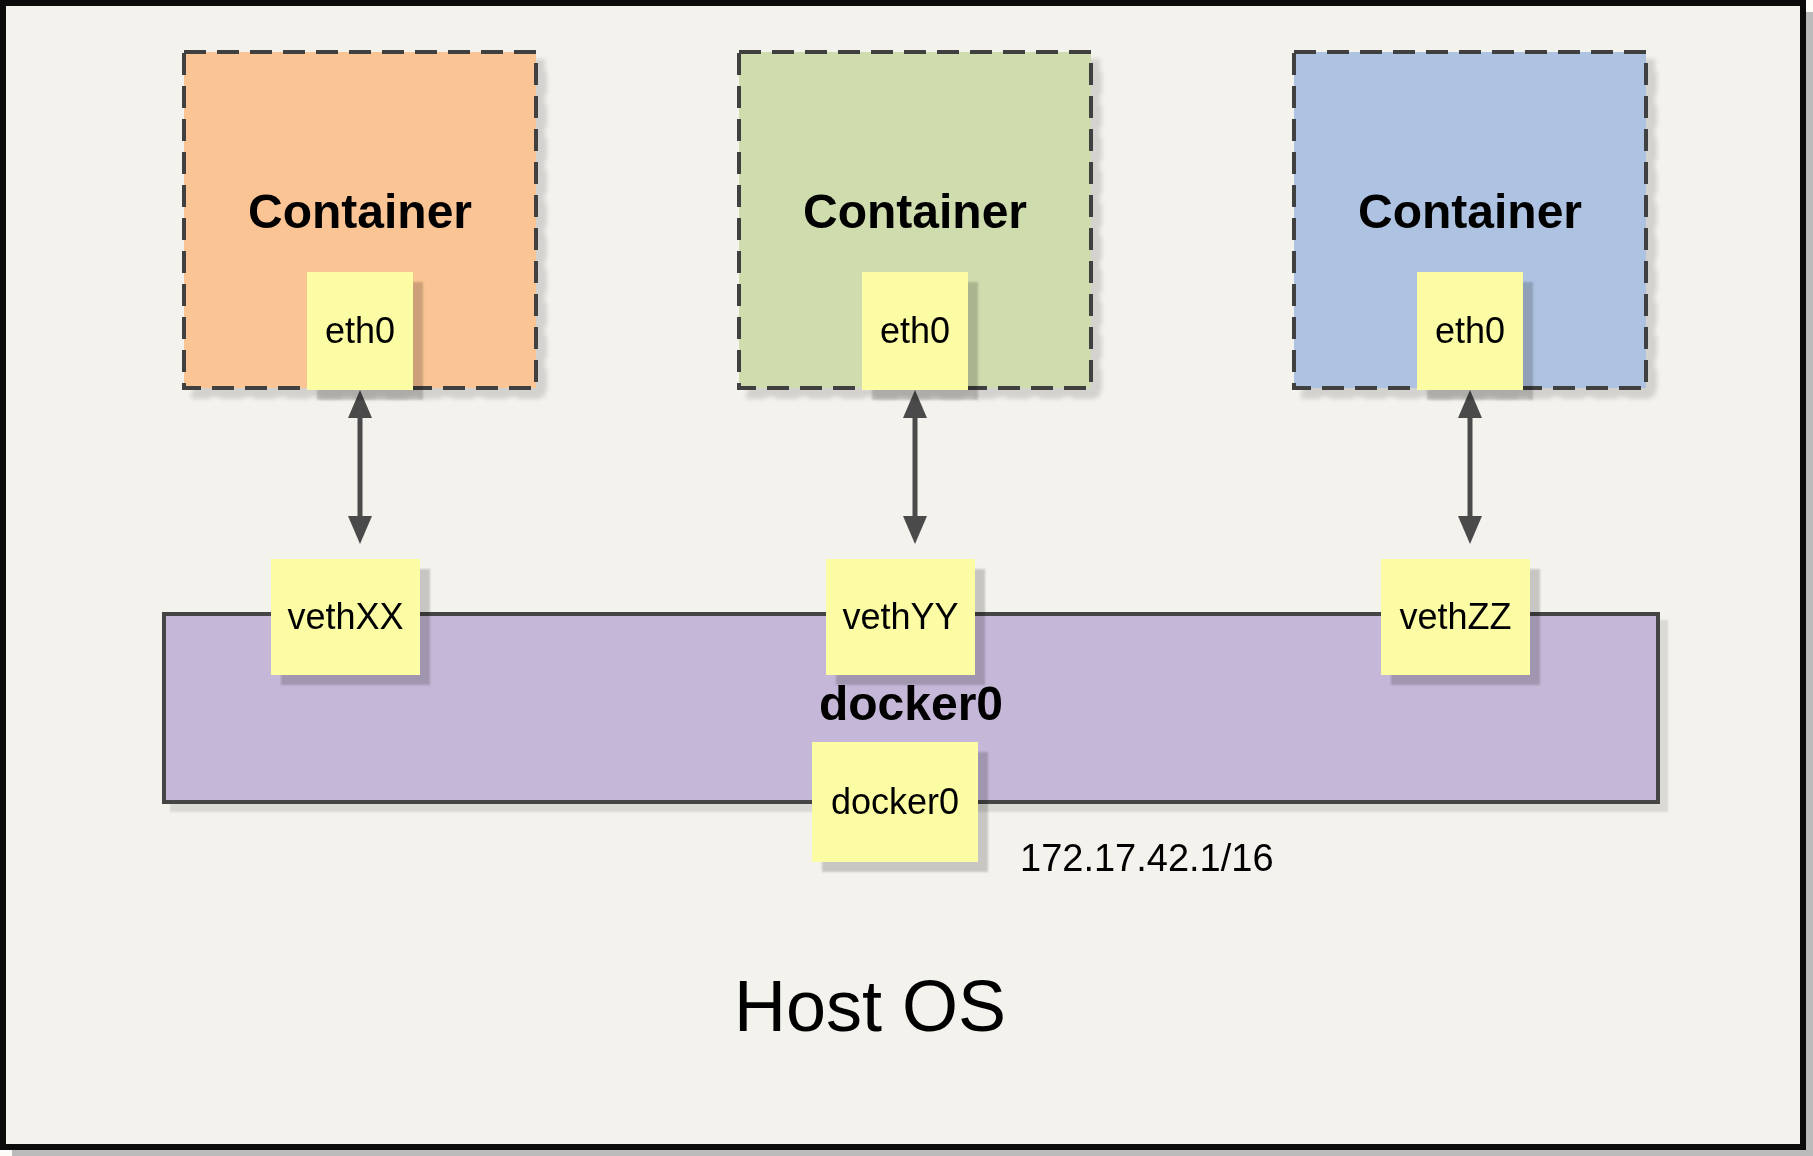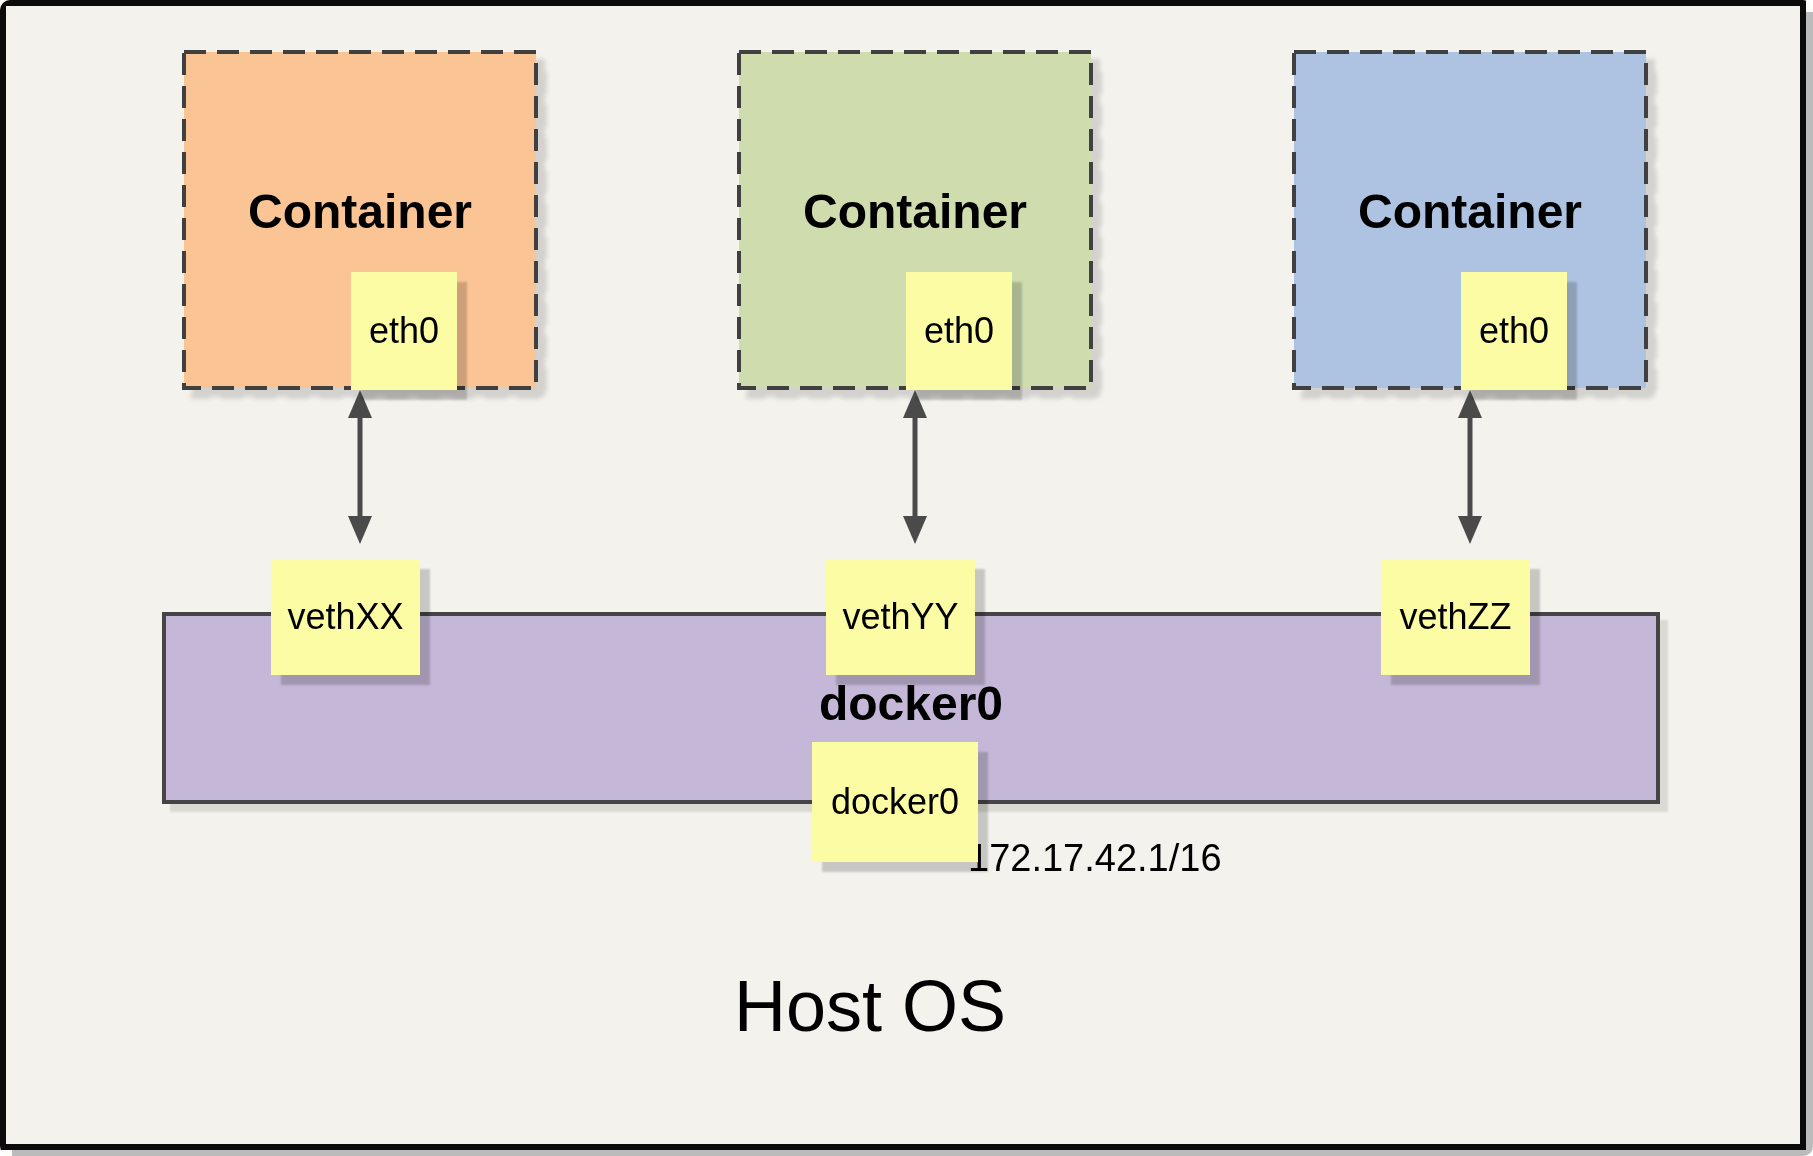--- a/index.html
+++ b/index.html
@@ -2,21 +2,20 @@
 <html><head>
 <meta charset="utf-8">
 <style>
   html,body { margin:0; padding:0; }
   .screen {
     position:relative;
     width:1813px; height:1156px;
     background:#fdfcf9;
     font-family:"Liberation Sans", sans-serif;
     overflow:hidden;
-    border-radius:10px;
   }
   
   .page {
     position:absolute; left:0; top:0;
     width:1806px; height:1150px;
     box-sizing:border-box;
     background:#F4F2ED;
     border:6px solid #0B0B0B;
     z-index:0;
   }
@@ -33,21 +32,21 @@
 
   
   .ybox {
     position:absolute;
     background:#FCFCA4;
     box-shadow:10px 10px 2px rgba(0,0,0,0.18);
     display:flex; align-items:center; justify-content:center;
     font-size:36px; color:#000;
     z-index:3;
   }
-  .eth  { width:106px; height:118px; top:272px;margin-left:44px; }
+  .eth  { width:106px; height:118px; top:272px; }
   .veth { width:149px; height:116px; top:559px; }
   .dbox { width:166px; height:120px; top:742px; left:812px; }
 
   
   .arrow { position:absolute; top:389px; z-index:2; }
 
   
   .bridge {
     position:absolute; left:162px; top:612px;
     width:1498px; height:192px;
@@ -56,21 +55,21 @@
     border:4px solid #454545;
     box-shadow:8px 8px 2px rgba(0,0,0,0.10);
     z-index:1;
   }
   .bridge-label {
     position:absolute; left:162px; top:678px; width:1498px;
     text-align:center; font-weight:bold; font-size:48px; line-height:52px;
     color:#000; z-index:2;
   }
   .ip-label {
-    position:absolute; left:968px; top:836px;
+    position:absolute; left:1020px; top:836px;
     font-size:38px; line-height:44px; color:#000; z-index:2;text-align:center;
   }
   .host-label {
     position:absolute; left:0px; top:962px; width:1740px;
     text-align:center; font-size:72px; line-height:88px; color:#000; z-index:2;
   }
 </style>
 </head>
 <body>
 

